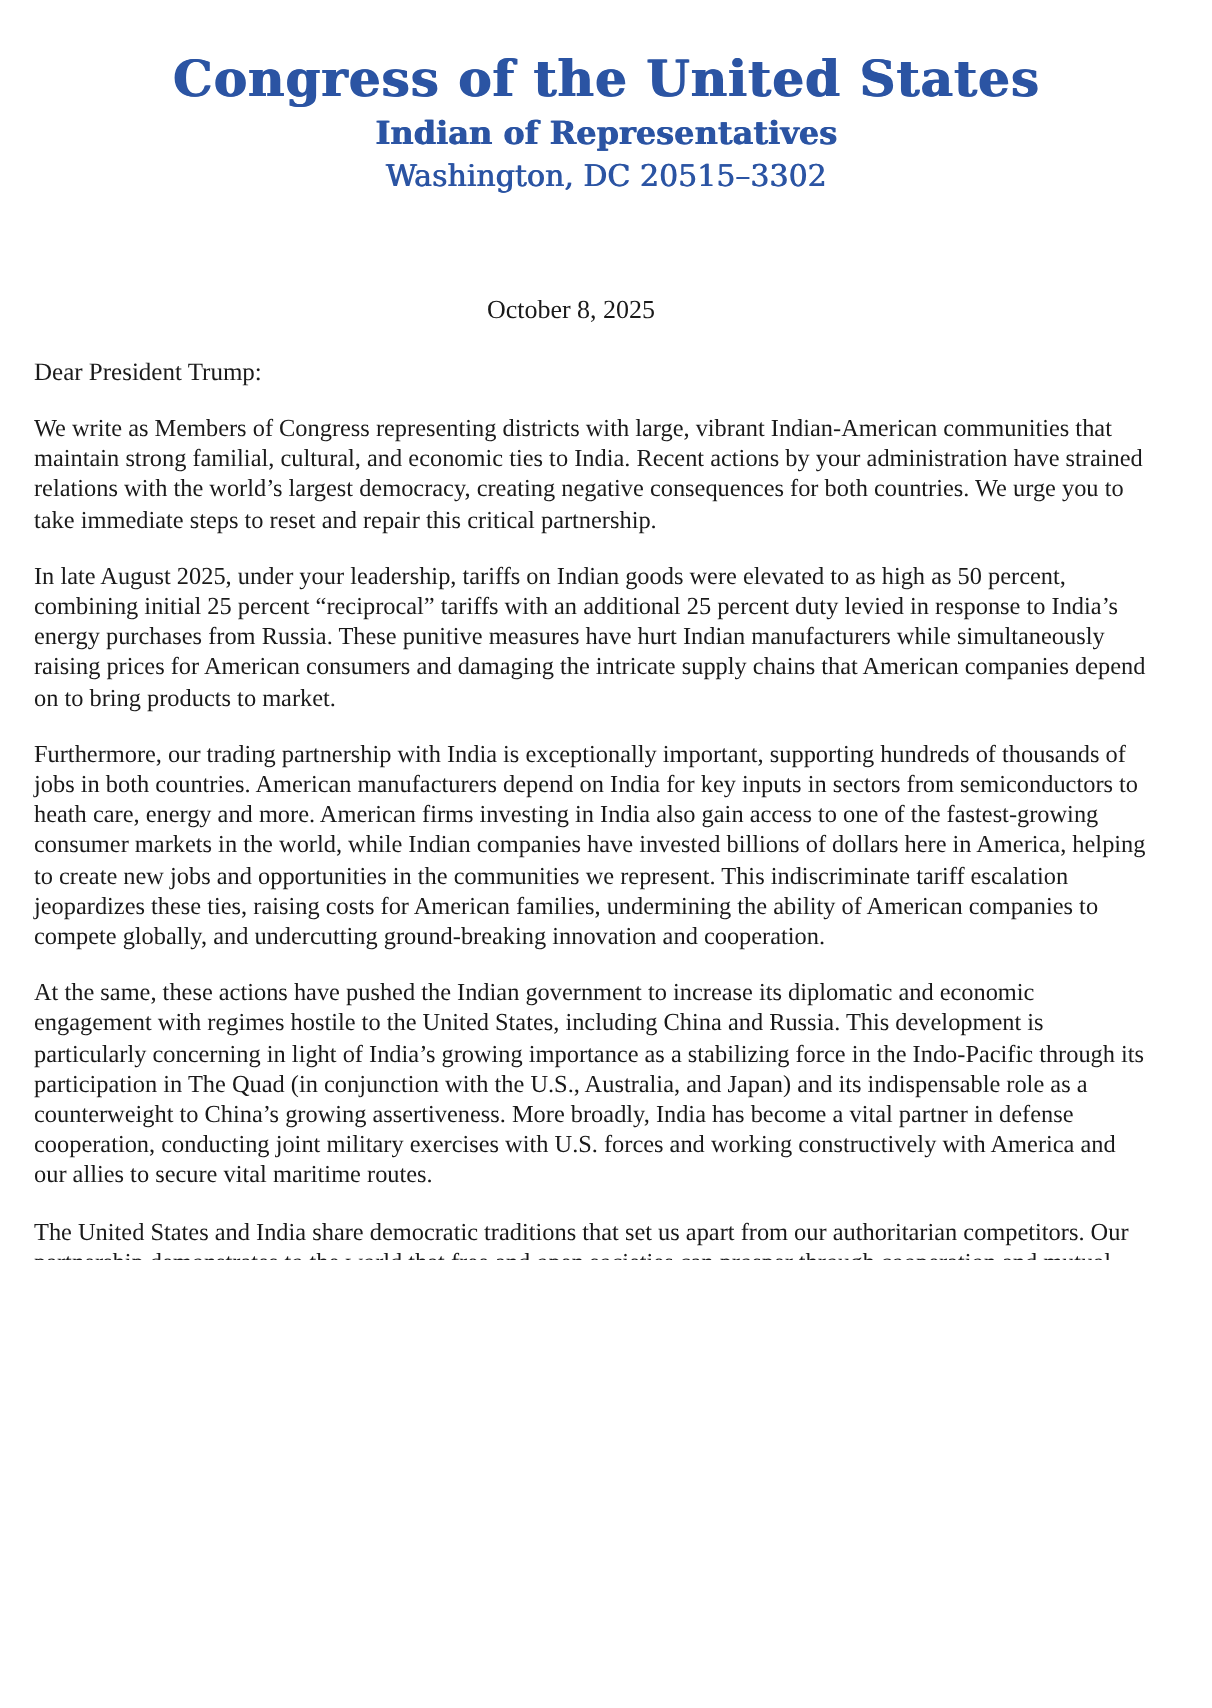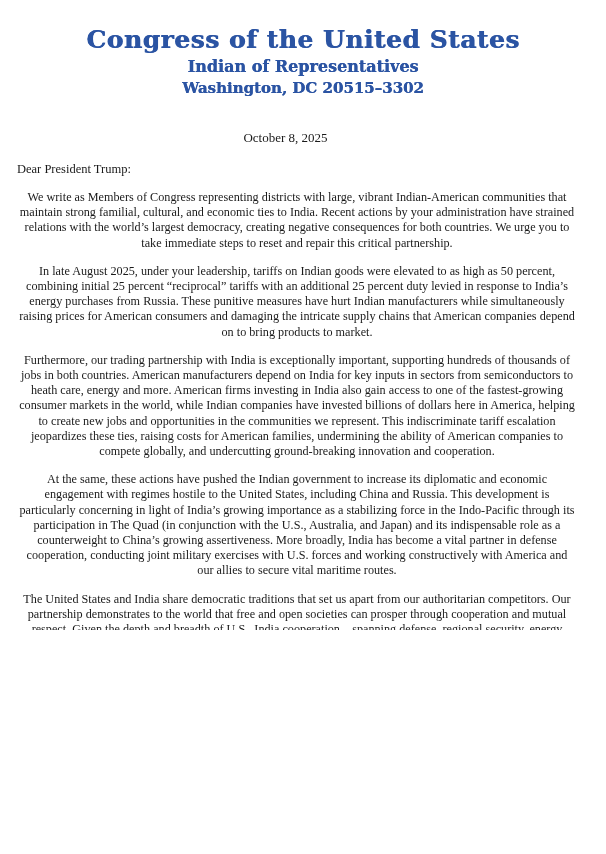--- a/index.html
+++ b/index.html
@@ -34,48 +34,48 @@
   .letterhead .lh-line2 {
     font-family: "DejaVu Serif", serif;
     font-weight: bold;
     font-size: 16px;
     line-height: 19px;
     margin-top: 3px;
     text-shadow: 0.4px 0 0 #2b54a3;
   }
   .letterhead .lh-line3 {
     font-family: "DejaVu Serif", serif;
-    font-weight: bold;
+    font-weight: normal;
     font-size: 15px;
     line-height: 18px;
     margin-top: 3px;
     text-shadow: 0.4px 0 0 #2b54a3;
   }
   .date-line {
     text-align: center;
-    margin-top: 33px;
+    margin-top: 50px;
     margin-right: 24px;
     font-size: 13px;
     line-height: 16px;
   }
   .recipient {
     margin-top: 24px;
     font-size: 12.5px;
     line-height: 15px;
   }
   .salutation {
     margin-top: 16px;
     font-size: 12.5px;
     line-height: 15px;
   }
   .body-text p {
     margin: 13px 0 0 0;
     font-size: 12.2px;
     line-height: 15.2px;
-    text-align: center;
+    text-align: left;
     max-width: 560px;
   }
 </style>
 </head>
 <body>
 
 <div class="page">
 
   <div class="letterhead">
     <div class="lh-line1">Congress of the United States</div>

